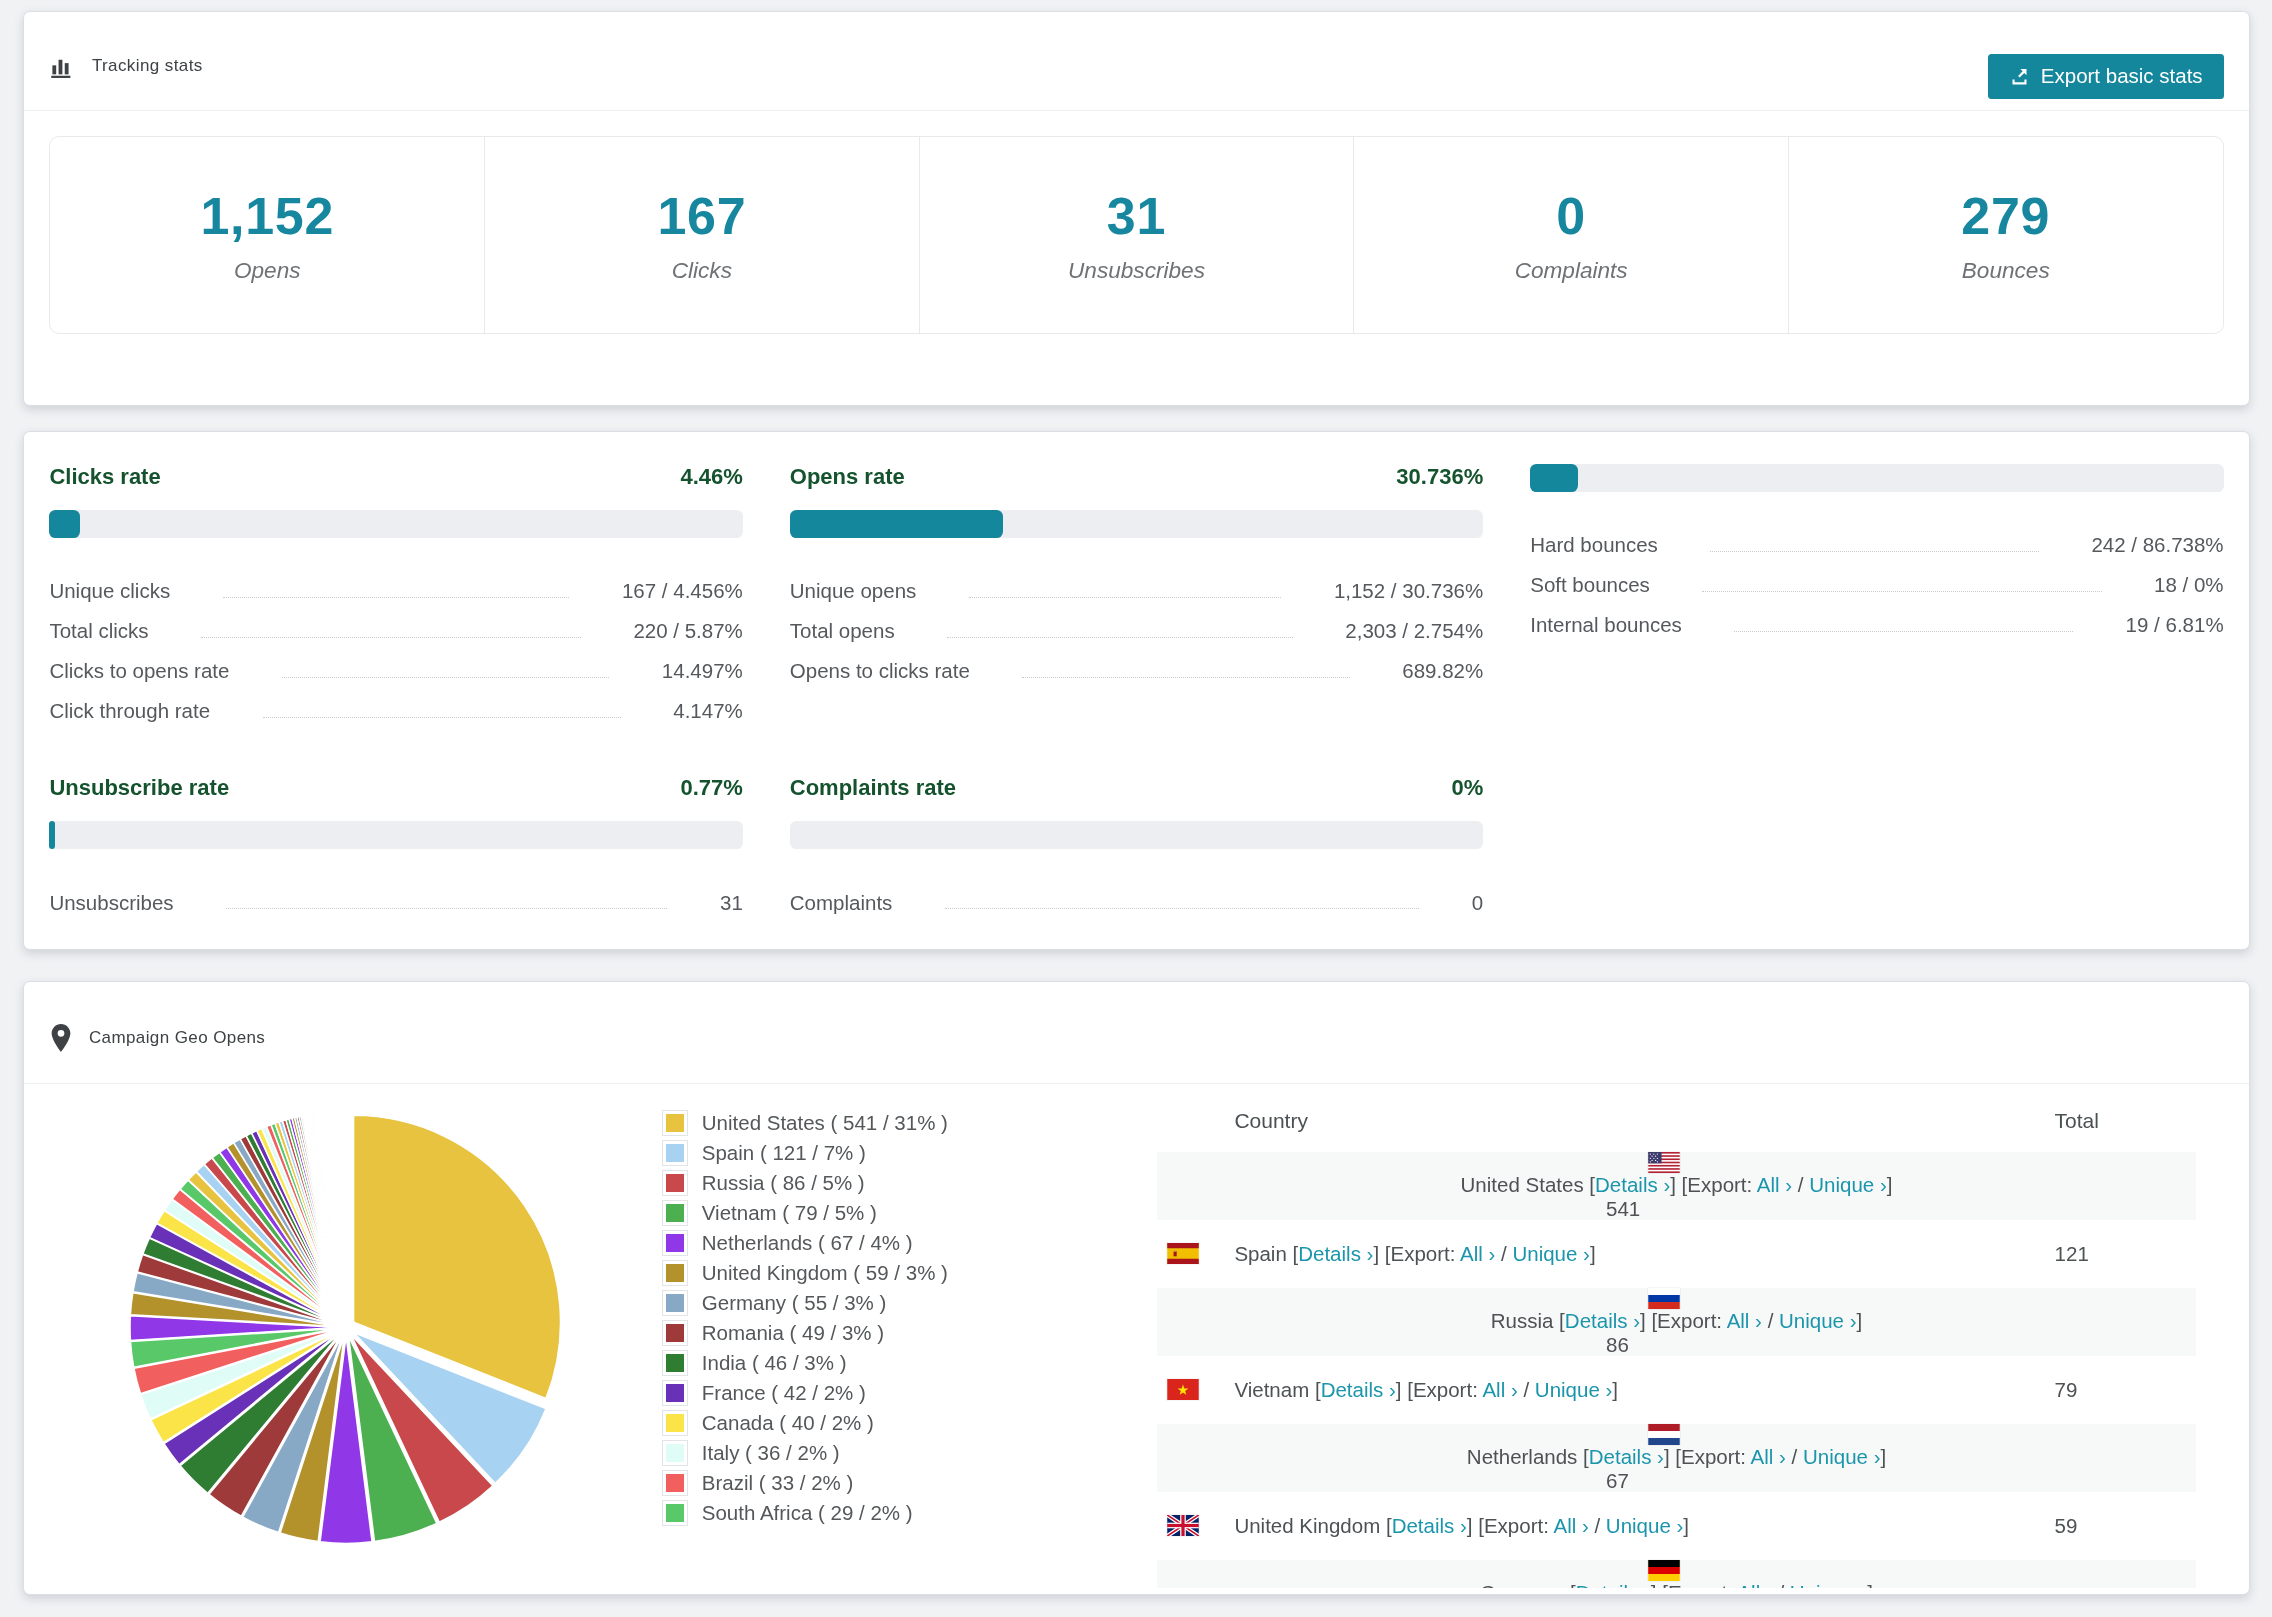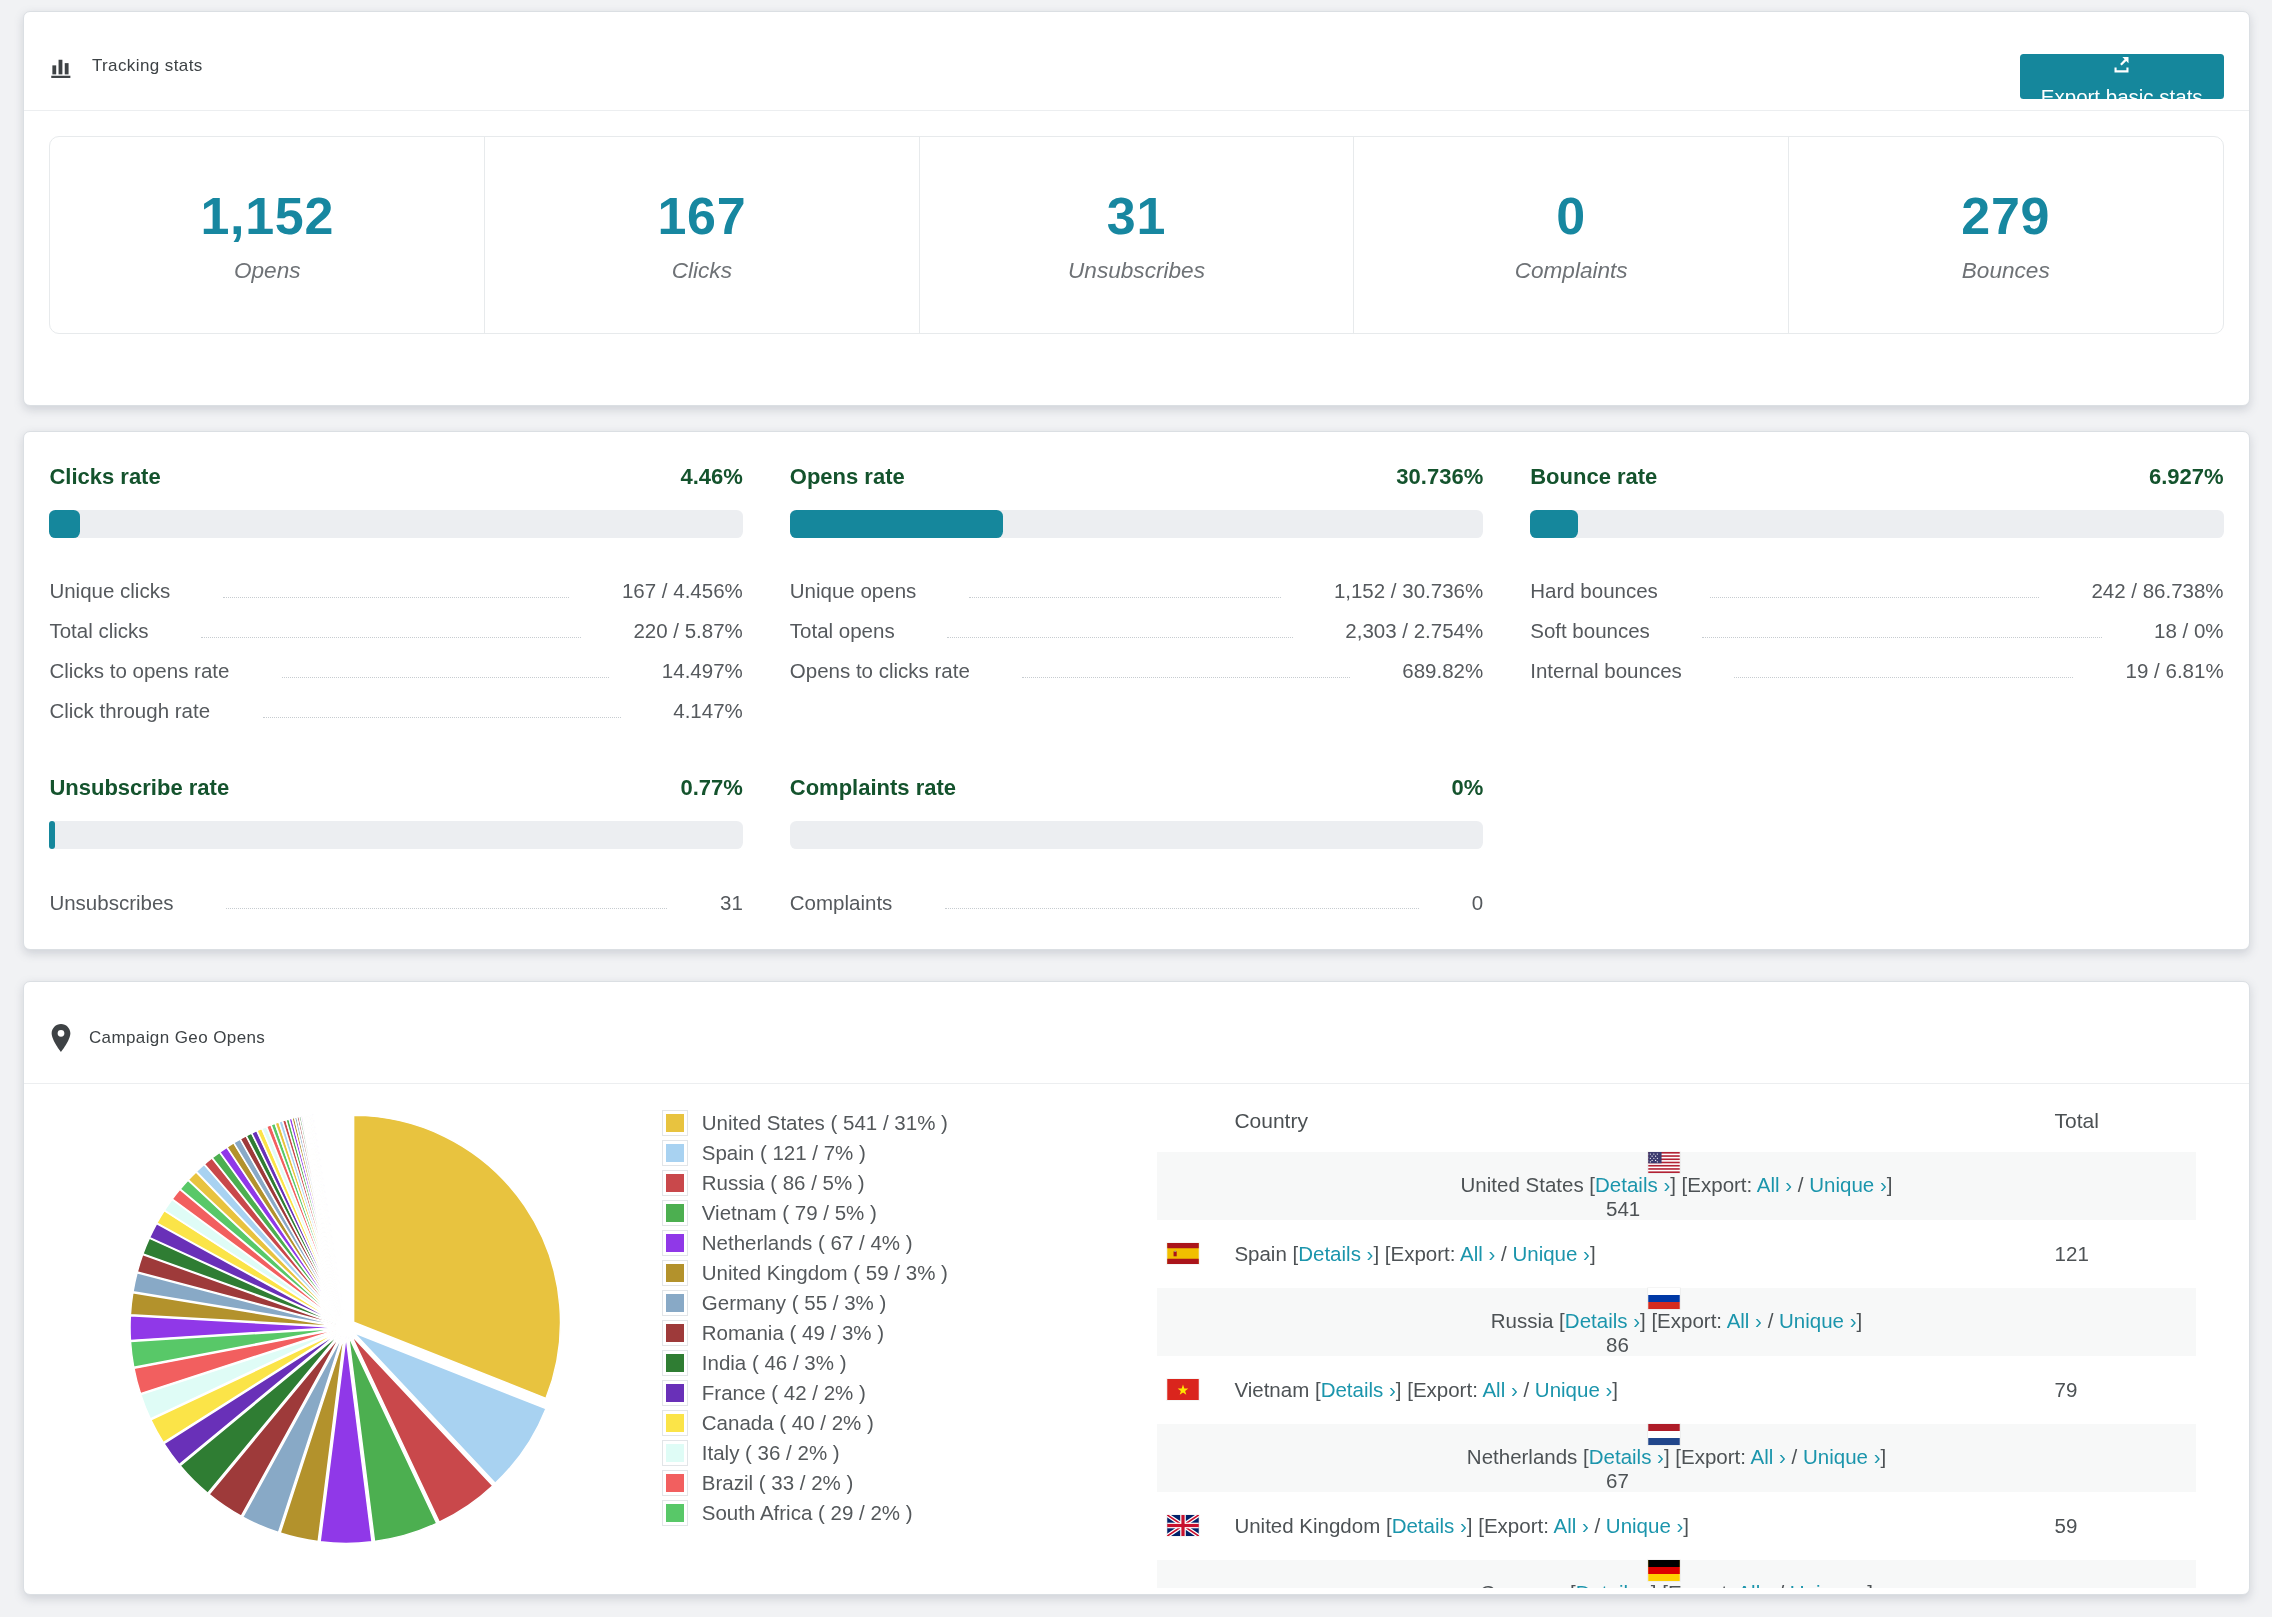--- a/index.html
+++ b/index.html
@@ -11,21 +11,21 @@
   #card-rates    { top:431px; height:519px; }
   #card-geo      { top:981px; height:614px; overflow:hidden; }
 
   .card-head { position:relative; display:flex; align-items:center; gap:15.5px; padding:41px 25.4px 30px; }
   .card-title { font-size:17px; color:#3d4245; letter-spacing:0.4px; }
   .head-icon svg { display:block; }
   .card-divider { border-top:1.4px solid #eceef0; margin:0 0; }
 
   .export-btn { position:absolute; top:42px; right:25.4px; height:45px; padding:0 21px;
                 background:#15879c; color:#fff; font-size:20.5px; border:none; border-radius:3.5px;
-                display:flex; align-items:center; gap:10.6px; cursor:pointer; font-family:inherit;flex-direction:column; }
+                display:flex; align-items:center; gap:10.6px; cursor:pointer; font-family:inherit; }
 
   
   .stats-row { margin:25.4px 25.4px 0; height:198px; border:1.4px solid #e7eaec; border-radius:10px; display:flex; }
   .stat-cell { flex:1; display:flex; flex-direction:column; align-items:center; justify-content:center;
                border-right:1.4px solid #e7eaec; }
   .stat-cell:last-child { border-right:none; }
   .stat-value { font-size:52px; font-weight:700; color:#1787a0; letter-spacing:0.7px; }
   .stat-label { font-size:22.6px; color:#6e7276; margin-top:11.3px;font-style:italic; }
 
   
@@ -162,24 +162,20 @@
             <span>2,303 / 2.754%</span>
           </div>
           <div class="rate-row">
             <span>Opens to clicks rate</span>
             <span class="dots"></span>
             <span>689.82%</span>
           </div>
         </div>
       </section>
       <section class="rate-section">
-        <div class="rate-head">
-          <span>Bounce rate</span>
-          <span>6.927%</span>
-        </div>
         <div class="rate-bar">
           <div class="rate-fill" style="width: 6.927%;"></div>
         </div>
         <div class="rate-rows">
           <div class="rate-row">
             <span>Hard bounces</span>
             <span class="dots"></span>
             <span>242 / 86.738%</span>
           </div>
           <div class="rate-row">

